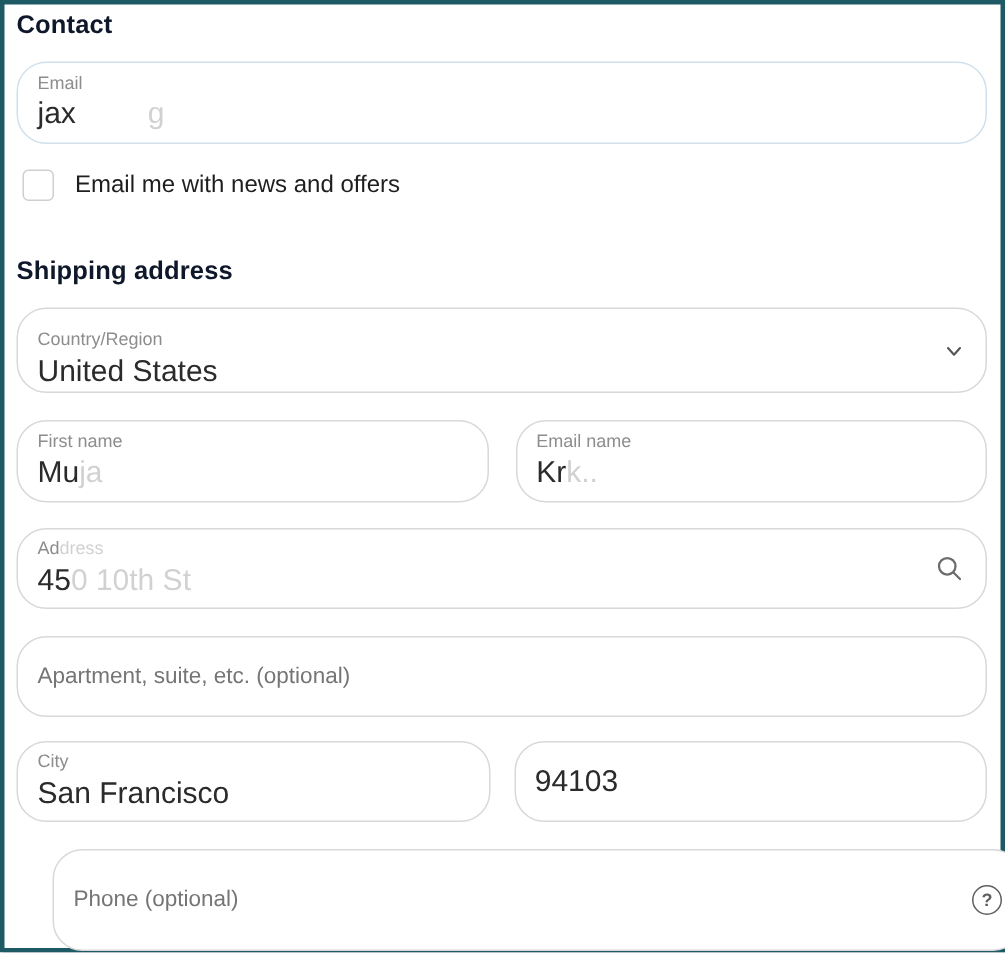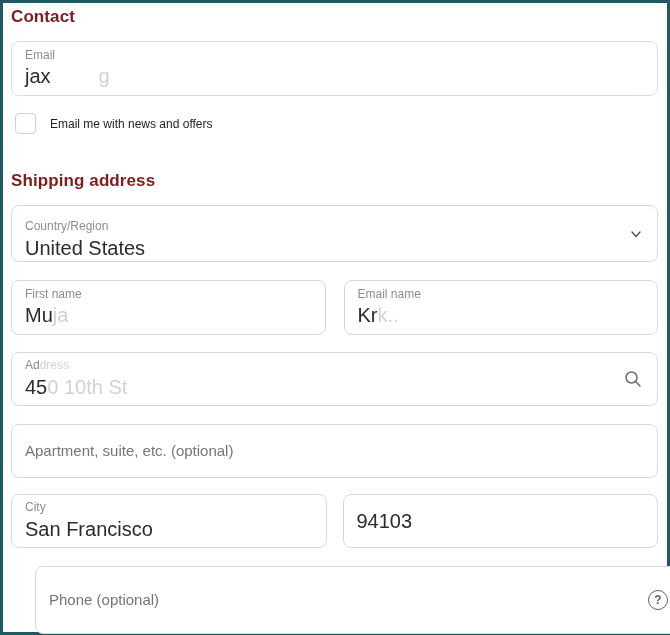--- a/index.html
+++ b/index.html
@@ -13,29 +13,29 @@
     height: 635px;
     background: #ffffff;
     border: 3px solid #1e5a64;
     box-shadow: 2px 3px 0 rgba(120,120,120,0.45);
     padding: 4px 9px 0 8px;
     position: relative;
   }
   .heading {
     font-size: 17px;
     font-weight: 700;
-    color: #7f1d1d;
+    color: #0f172a;
     letter-spacing: 0.1px;
   }
   .shipping-heading { margin-top: 37px; }
 
   
   .field {
     border: 1px solid #d8d8d8;
-    border-radius: 8px;
+    border-radius: 20px;
     background: #fff;
     padding: 0 13px;
     display: flex;
     flex-direction: column;
     justify-content: center;
     position: relative;
     width: 100%;
   }
   .field .lbl {
     font-size: 12px;
@@ -67,21 +67,21 @@
   .checkbox {
     width: 21px;
     height: 21px;
     border: 1px solid #cfcfcf;
     border-radius: 4px;
     background: #fff;
     flex: 0 0 auto;
   }
   .check-label {
     margin-left: 14px;
-    font-size: 12px;
+    font-size: 16px;
     color: #1e1e1e;
   }
   .country-field { margin-top: 14px; height: 57px; justify-content: flex-end; }
   .row {
     display: flex;
     width: 100%;
   }
   .name-row { margin-top: 18px; gap: 18px; }
   .name-row .field { height: 55px; flex: 1; }
   .address-field { margin-top: 17px; height: 54px; }

